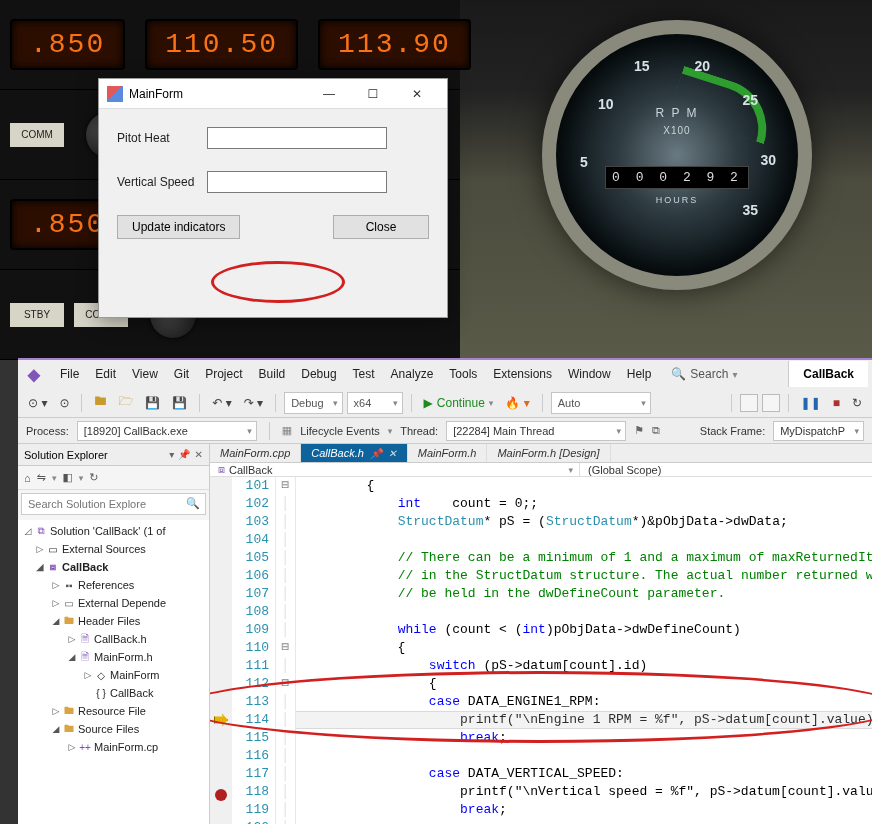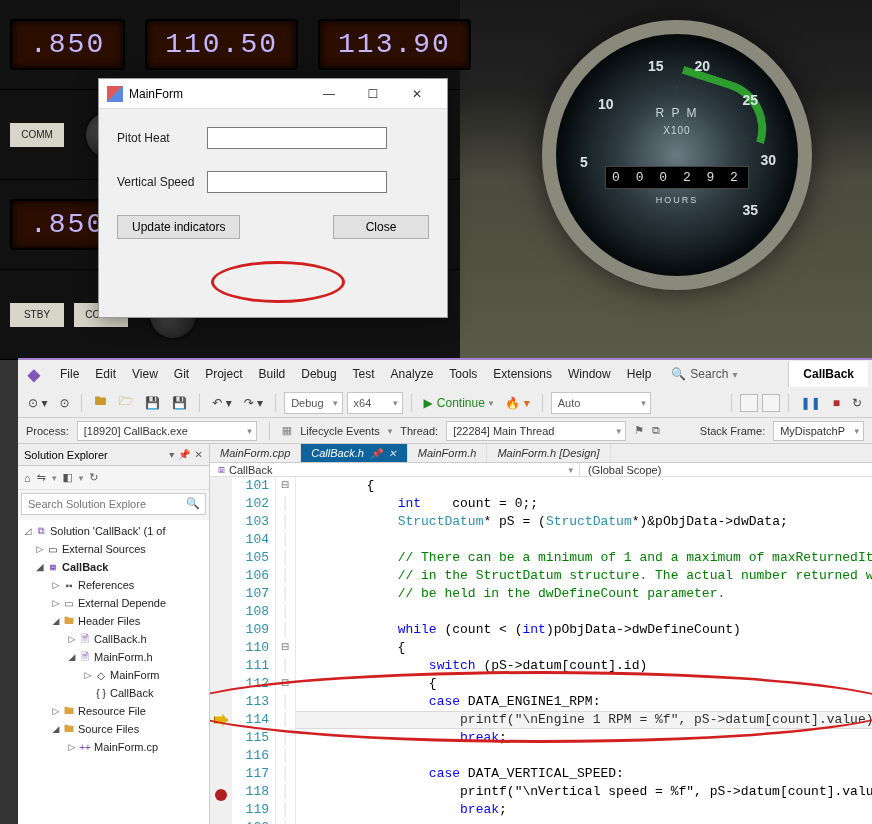--- a/index.html
+++ b/index.html
@@ -26,21 +26,21 @@
   }
   .radio-row {
     display: flex; align-items: center;
     border-bottom: 1px solid #000;
     height: 90px;
     padding-left: 10px;
   }
   .radio-display {
     font-family: "Courier New", monospace;
     font-size: 28px;
-    color: #c4b5fd;
+    color: #f97316;
     background: #2b0e00;
     padding: 8px 18px;
     margin-right: 20px;
     letter-spacing: 2px;
     border: 2px solid #000;
     border-radius: 4px;
     box-shadow: inset 0 0 8px #000;
   }
   .radio-label-box {
     width: 54px; height: 24px;
@@ -338,21 +338,21 @@
       <div class="radio-label-box">STBY</div>
       <div class="radio-label-box">COMM</div>
       <div class="knob"></div>
     </div>
   </div>
 
   <div class="rpm-gauge">
     <div class="rpm-arc"></div>
     <div class="rpm-tick" style="left:24px; top:120px;">5</div>
     <div class="rpm-tick" style="left:42px; top:62px;">10</div>
-    <div class="rpm-tick" style="left:92px; top:24px;">15</div>
+    <div class="rpm-tick" style="left:78px; top:24px;">15</div>
     <div class="rpm-tick" style="right:88px; top:24px;">20</div>
     <div class="rpm-tick" style="right:40px; top:58px;">25</div>
     <div class="rpm-tick" style="right:22px; top:118px;">30</div>
     <div class="rpm-tick" style="right:40px; bottom:58px;">35</div>
     <div class="rpm-text">R P M</div>
     <div class="rpm-small">X100</div>
     <div class="rpm-hours-box">0 0 0 2 9 2</div>
     <div class="rpm-hours-lbl">HOURS</div>
   </div>
 </div>

